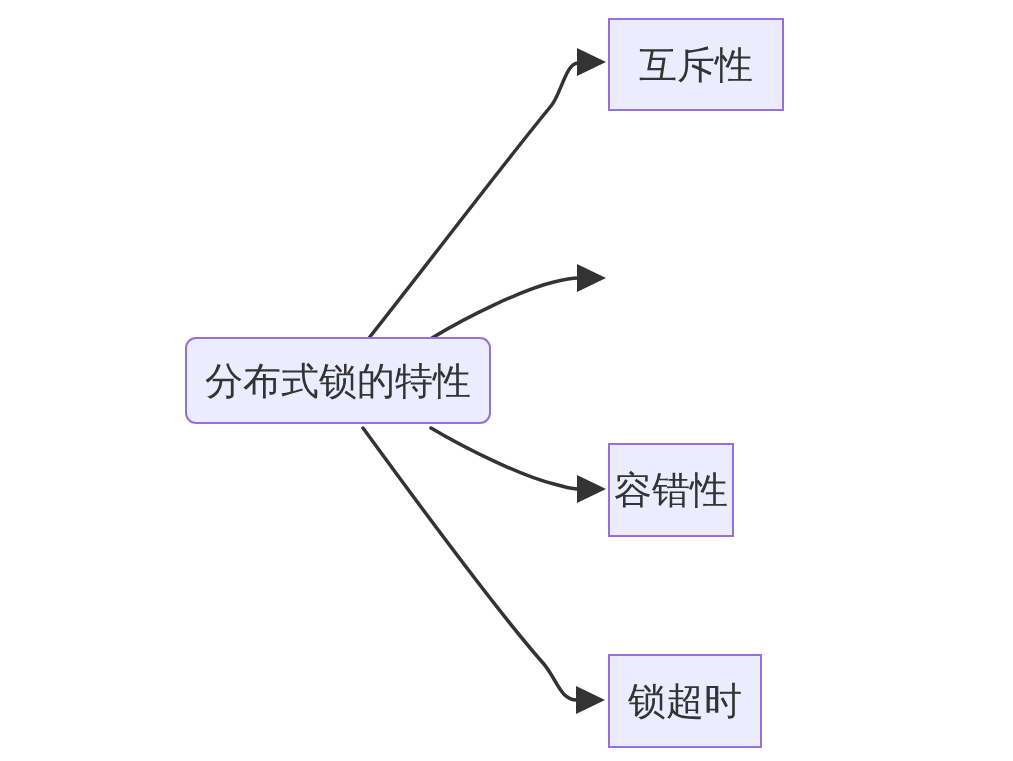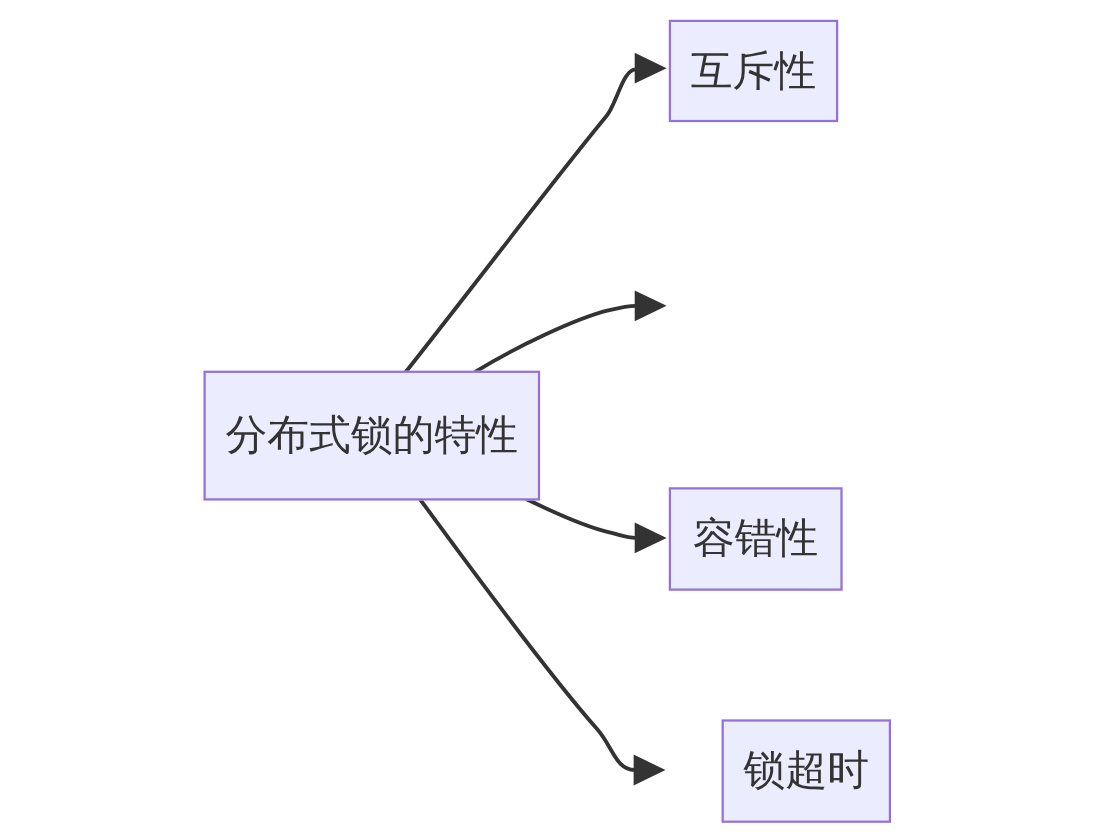--- a/index.html
+++ b/index.html
@@ -71,30 +71,30 @@
     <g>
       <path class="edge-path" d="M431,428 C468,450 524,477 554,484 C566,487 570,489 578,489"></path>
       <polygon class="arrowhead" points="606,489 577,475 577,503"></polygon>
     </g>
     <g>
       <path class="edge-path" d="M363,428 C430,520 498,612 543,663 C557,679 560,700 577,700"></path>
       <polygon class="arrowhead" points="605,700 576,686 576,714"></polygon>
     </g>
   </svg>
 
-  <div class="node" style="left:185px; top:337px; width:306px; height:118px;">
+  <div class="node" style="left:185px; top:337px; width:306px; height:87px;border-radius:11px;">
     <span>分布式锁的特性</span>
   </div>
 
-  <div class="node" style="left:608px; top:18px; width:154px; height:93px;">
+  <div class="node" style="left:608px; top:18px; width:176px; height:93px;">
     <span>互斥性</span>
   </div>
 
 
-  <div class="node" style="left:608px; top:443px; width:158px; height:94px;">
+  <div class="node" style="left:608px; top:443px; width:126px; height:94px;">
     <span>容错性</span>
   </div>
 
-  <div class="node" style="left:608px; top:654px; width:154px; height:94px;margin-left:48px;">
+  <div class="node" style="left:608px; top:654px; width:154px; height:94px;">
     <span>锁超时</span>
   </div>
 
 </div>
 
 </body></html>

